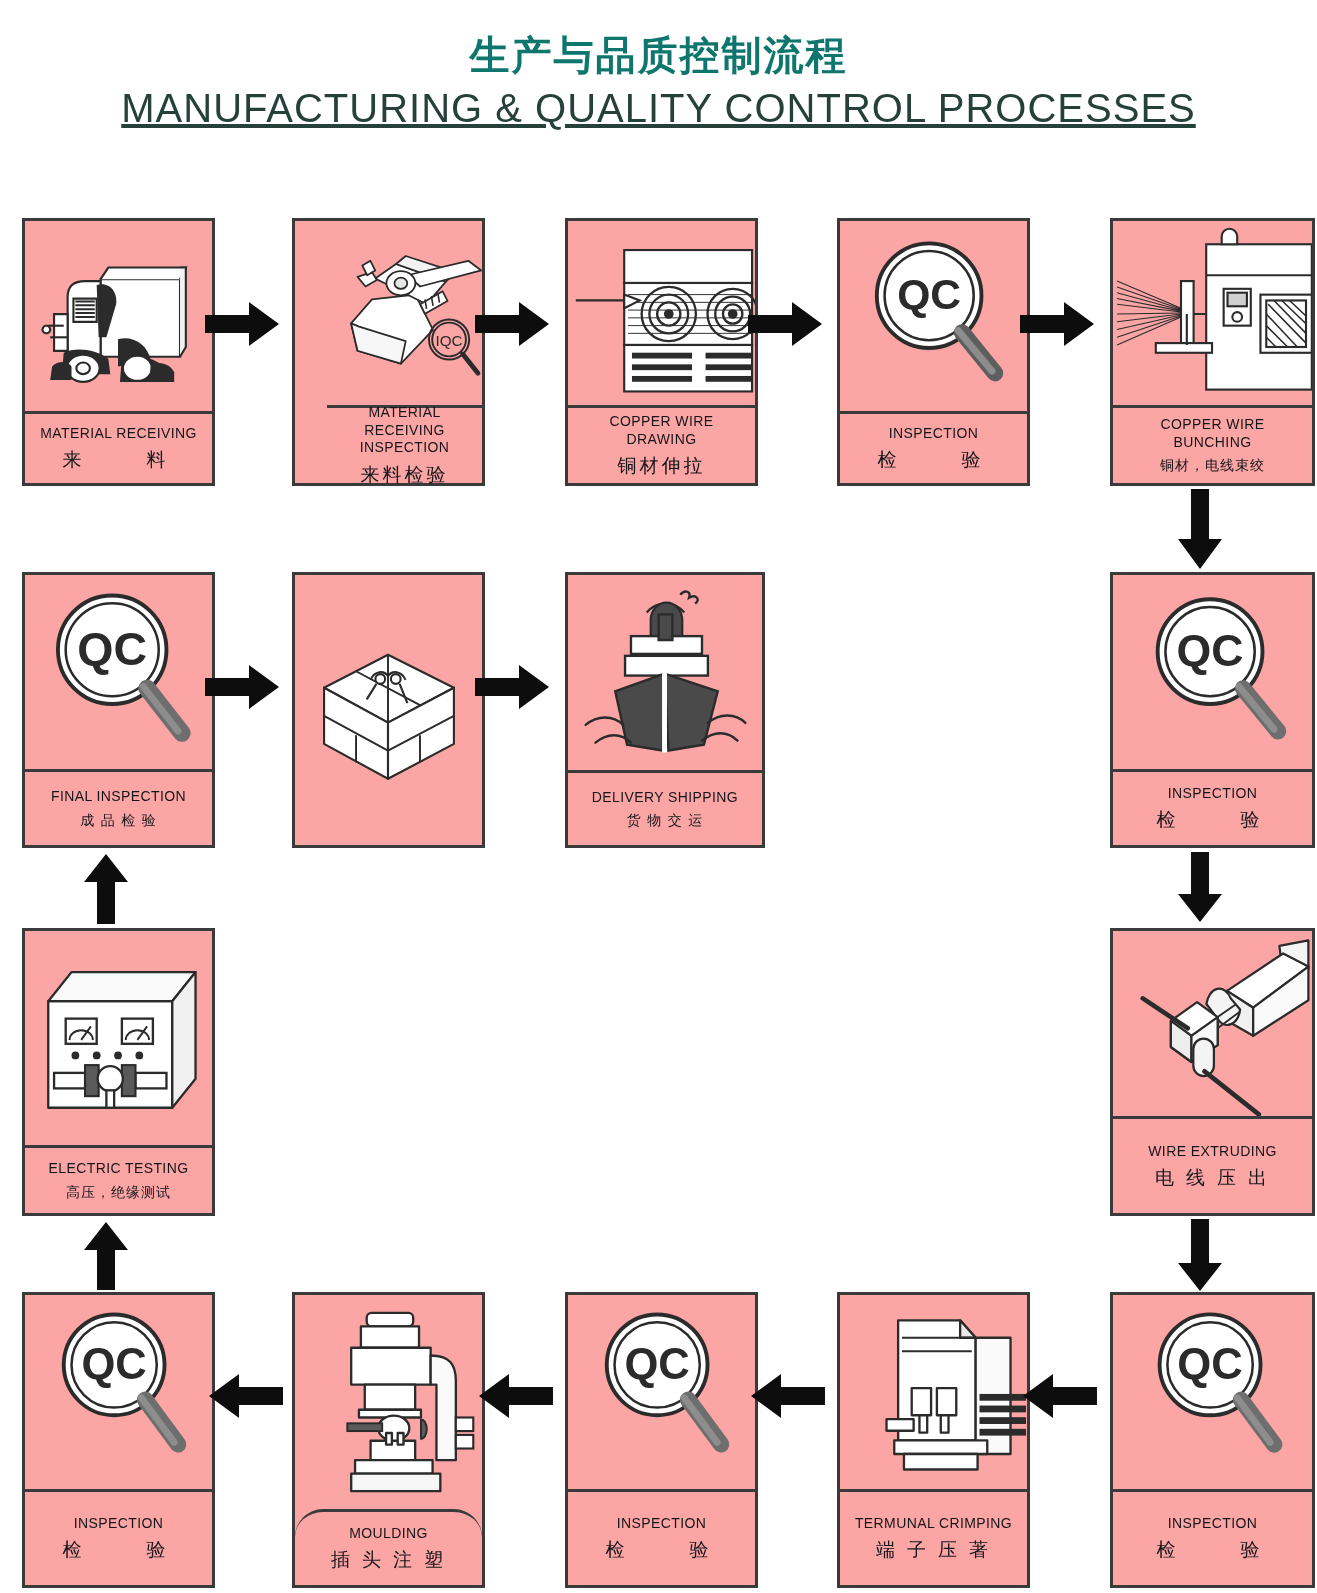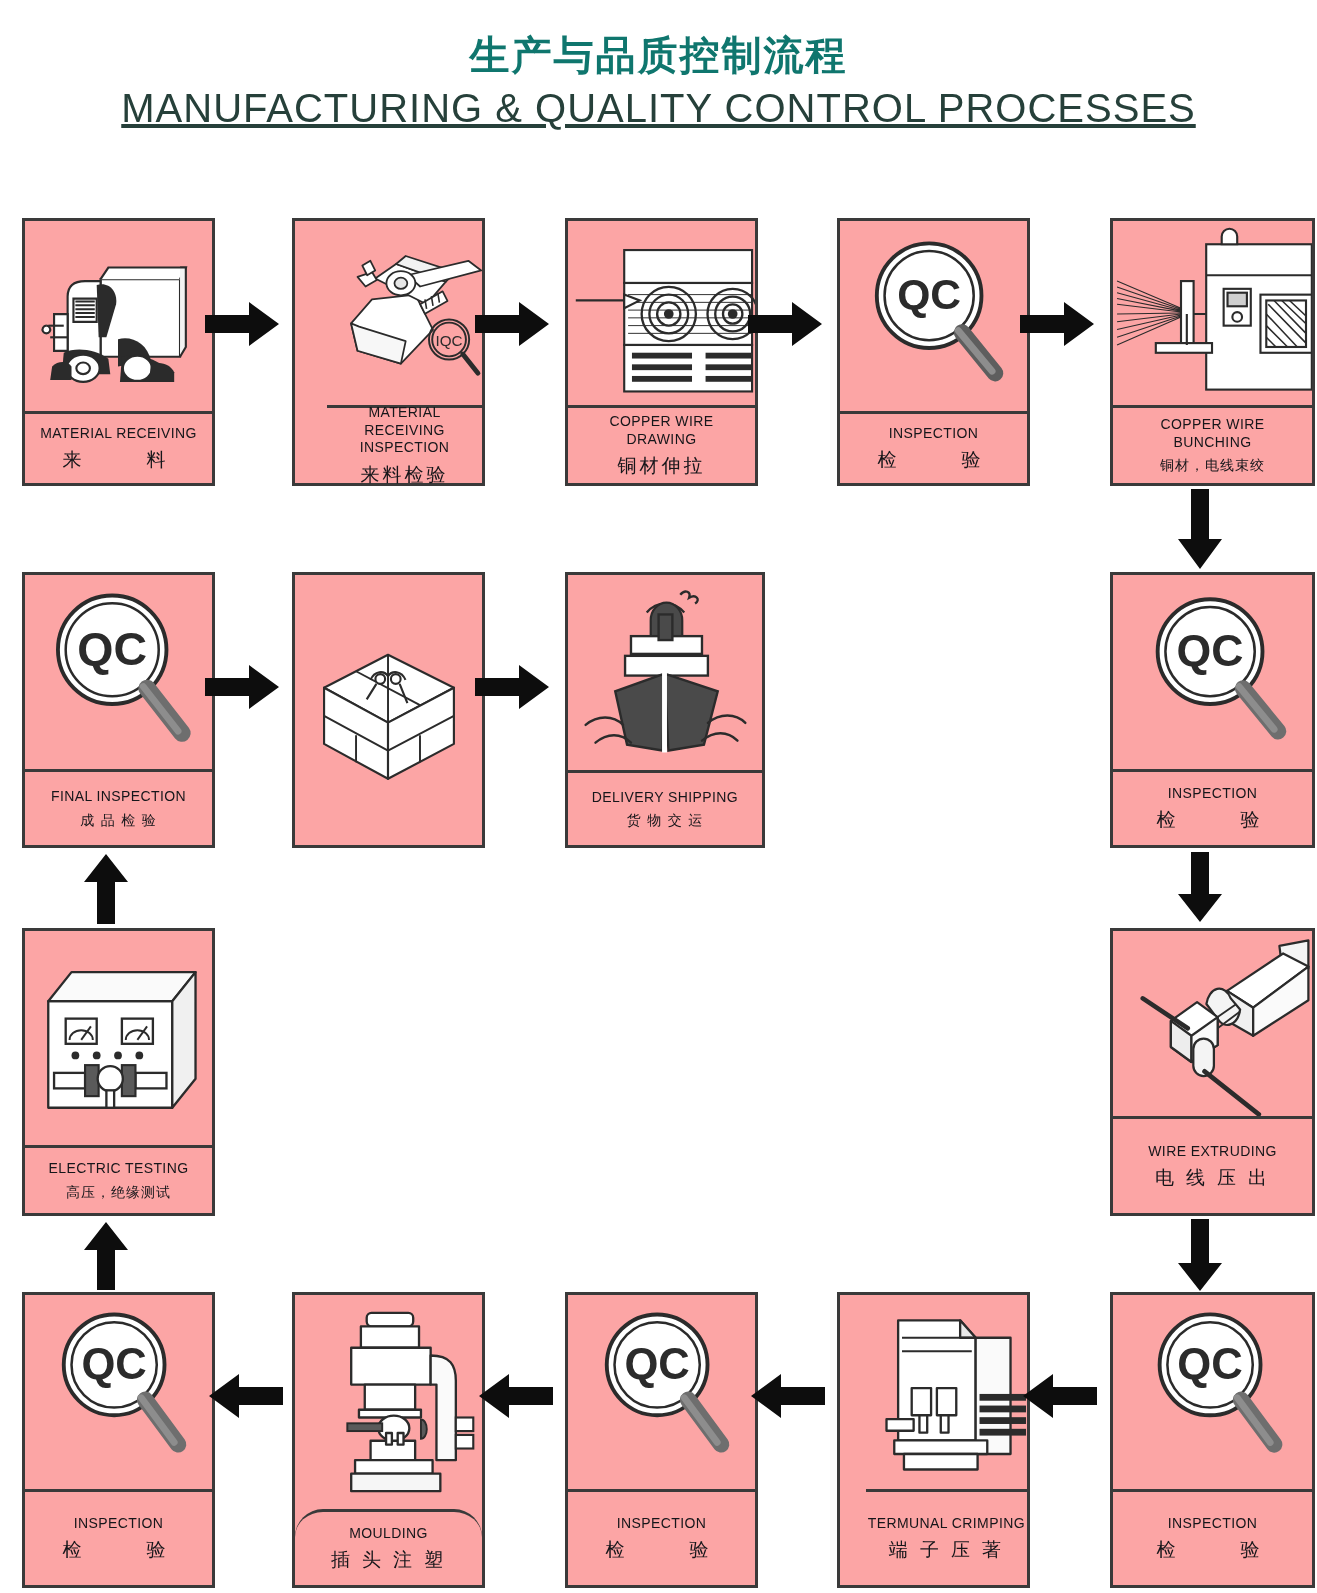--- a/index.html
+++ b/index.html
@@ -586,21 +586,21 @@
       <div class="cap-cn wide">检　　验</div>
     </div>
   </div>
 
   <div class="arrow" style="left:749px; top:1372px;">
     <svg width="76" height="48" viewBox="0 0 76 48">
         <path d="M76 15 L32 15 L32 2 L2 24 L32 46 L32 33 L76 33 Z" fill="#0d0d0d"></path>
       </svg>
   </div>
 
-  <div class="node" style="left:825px; top:1292px; width:193px; height:296px;align-items:flex-end;">
+  <div class="node" style="left:825px; top:1292px; width:193px; height:296px;">
     <div class="art">
       <svg viewBox="0 0 193 200" preserveAspectRatio="xMidYMid meet">
         <g fill="#ffffff" stroke="#2b2b2b" stroke-width="2.4" stroke-linejoin="round">
           <path d="M60 26 L124 26 L140 44 L140 150 L60 150 Z"></path>
           <path d="M124 26 L140 44 L124 44 Z" fill="#e9e9e9"></path>
           <path d="M140 44 L176 44 L176 164 L140 164 Z" fill="#fafafa"></path>
           <rect x="74" y="96" width="20" height="28"></rect>
           <rect x="100" y="96" width="20" height="28"></rect>
           <path d="M82 124 L90 124 L90 142 L82 142 Z"></path>
           <path d="M104 124 L112 124 L112 142 L104 142 Z"></path>

